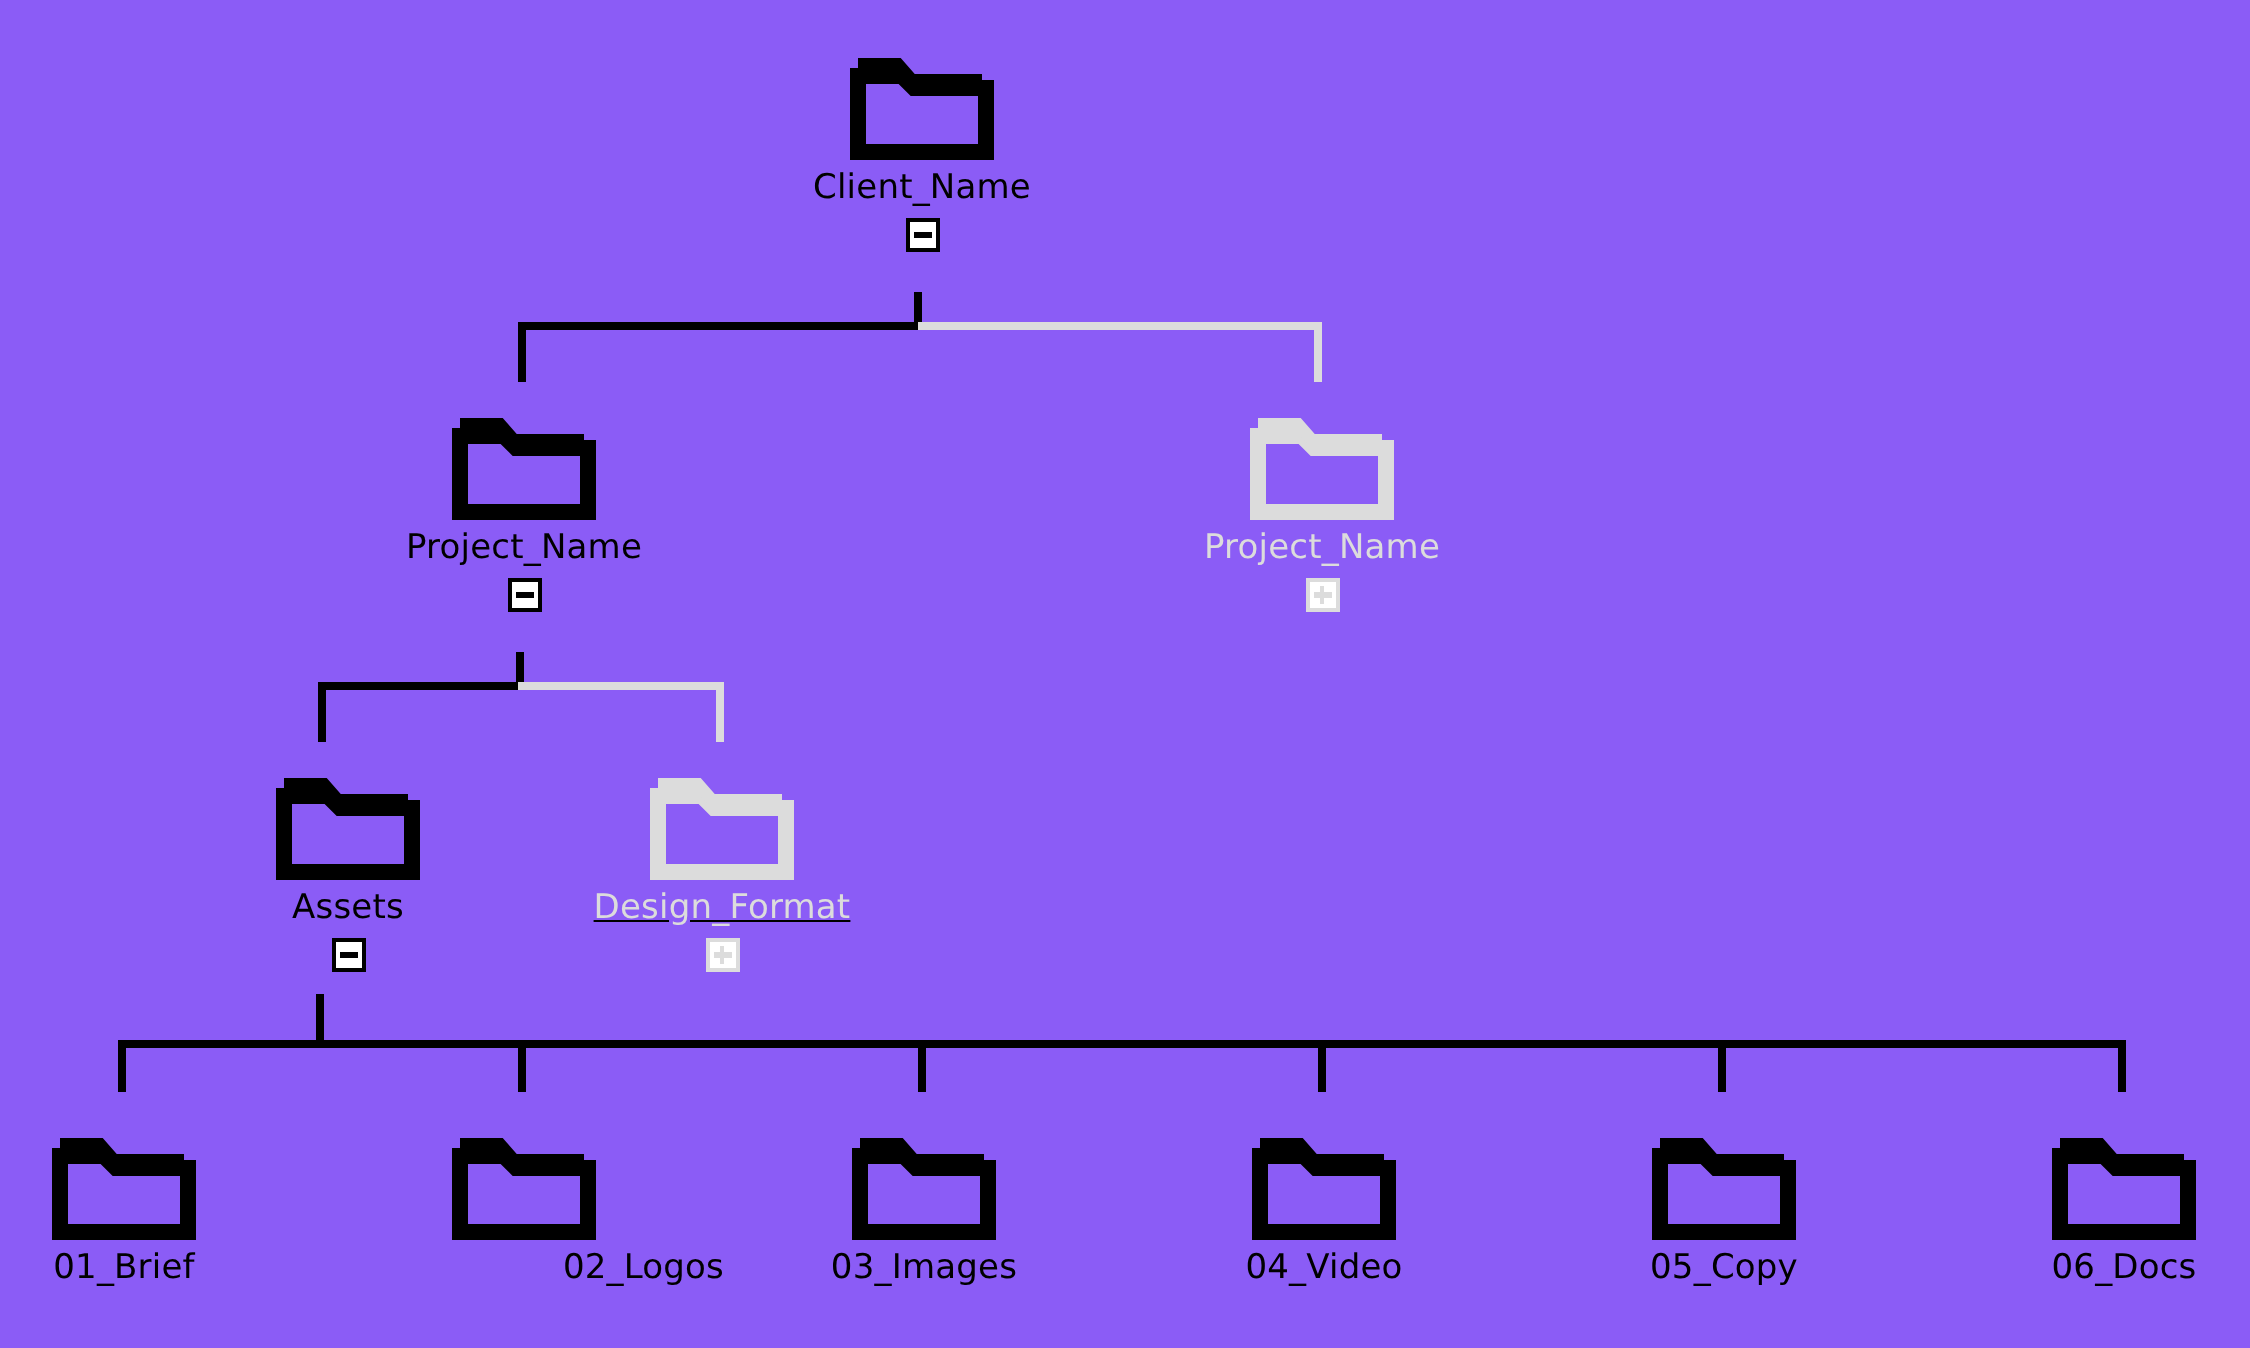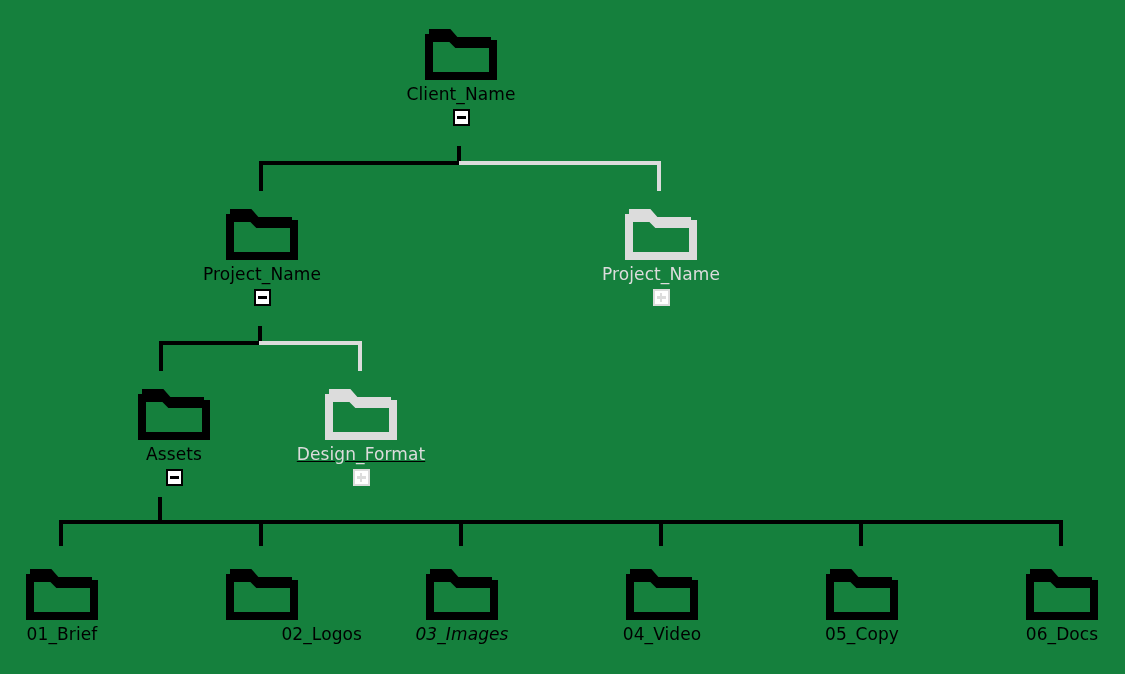--- a/index.html
+++ b/index.html
@@ -7,21 +7,21 @@
     padding: 0;
     background: #ffffff;
   }
   body {
     font-family: "DejaVu Sans", "Liberation Sans", sans-serif;
   }
   #canvas {
     position: relative;
     width: 1125px;
     height: 674px;
-    background: #15803d;
+    background: #8b5cf6;
     overflow: hidden;
   }
 
   
   .line {
     position: absolute;
     background: #000000;
   }
   .line.grey {
     background: #dcdcdc;
@@ -199,21 +199,21 @@
   <div class="node" style="left:262px; top:558px;text-align:right;">
     <div class="folder-wrap">
       <svg class="folder-svg" width="76" height="60" viewBox="0 0 76 60">
         <path d="M6 18 L6 56 L70 56 L70 24 L34 24 L28 18 Z" fill="none" stroke="#000000" stroke-width="8" stroke-linejoin="miter"></path>
         <path d="M6 12 L26 12 L33 20 L68 20" fill="none" stroke="#000000" stroke-width="6" stroke-linejoin="miter"></path>
       </svg>
     </div>
     <div class="label">02_Logos</div>
   </div>
 
-  <div class="node" style="left:462px; top:558px;font-style:italic;">
+  <div class="node" style="left:462px; top:558px;">
     <div class="folder-wrap">
       <svg class="folder-svg" width="76" height="60" viewBox="0 0 76 60">
         <path d="M6 18 L6 56 L70 56 L70 24 L34 24 L28 18 Z" fill="none" stroke="#000000" stroke-width="8" stroke-linejoin="miter"></path>
         <path d="M6 12 L26 12 L33 20 L68 20" fill="none" stroke="#000000" stroke-width="6" stroke-linejoin="miter"></path>
       </svg>
     </div>
     <div class="label">03_Images</div>
   </div>
 
   <div class="node" style="left:662px; top:558px;">

